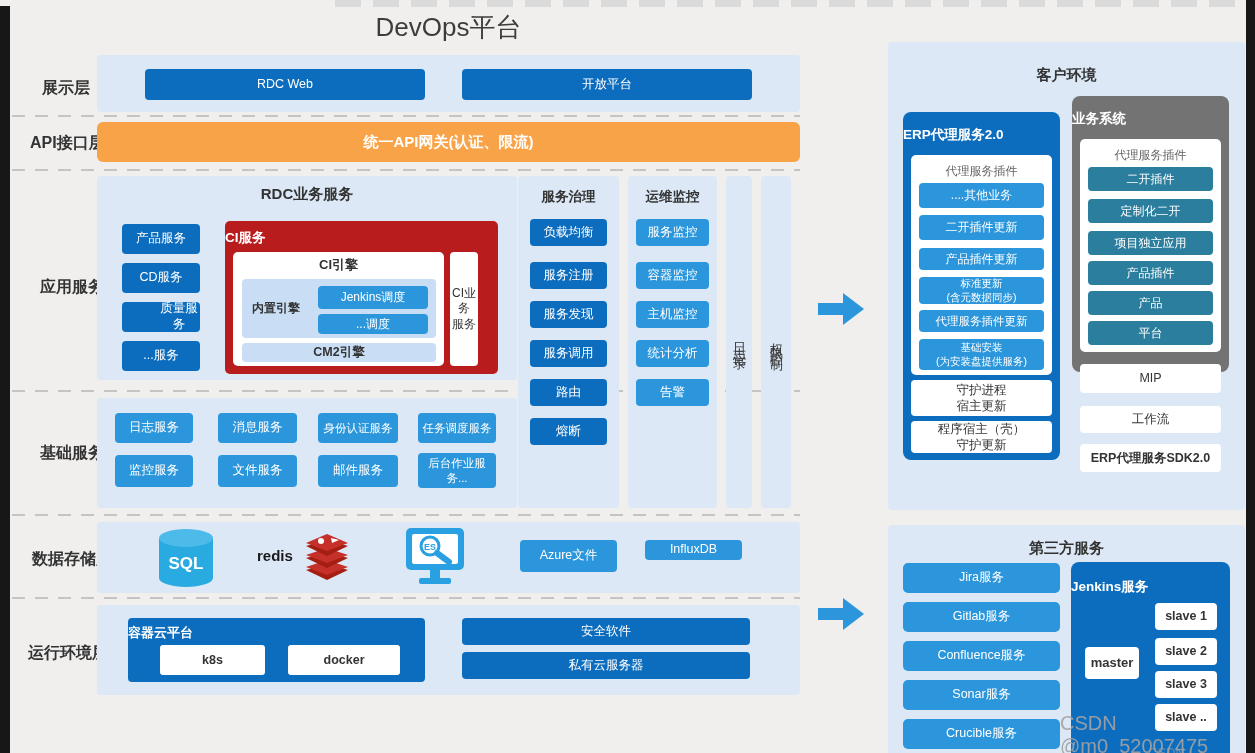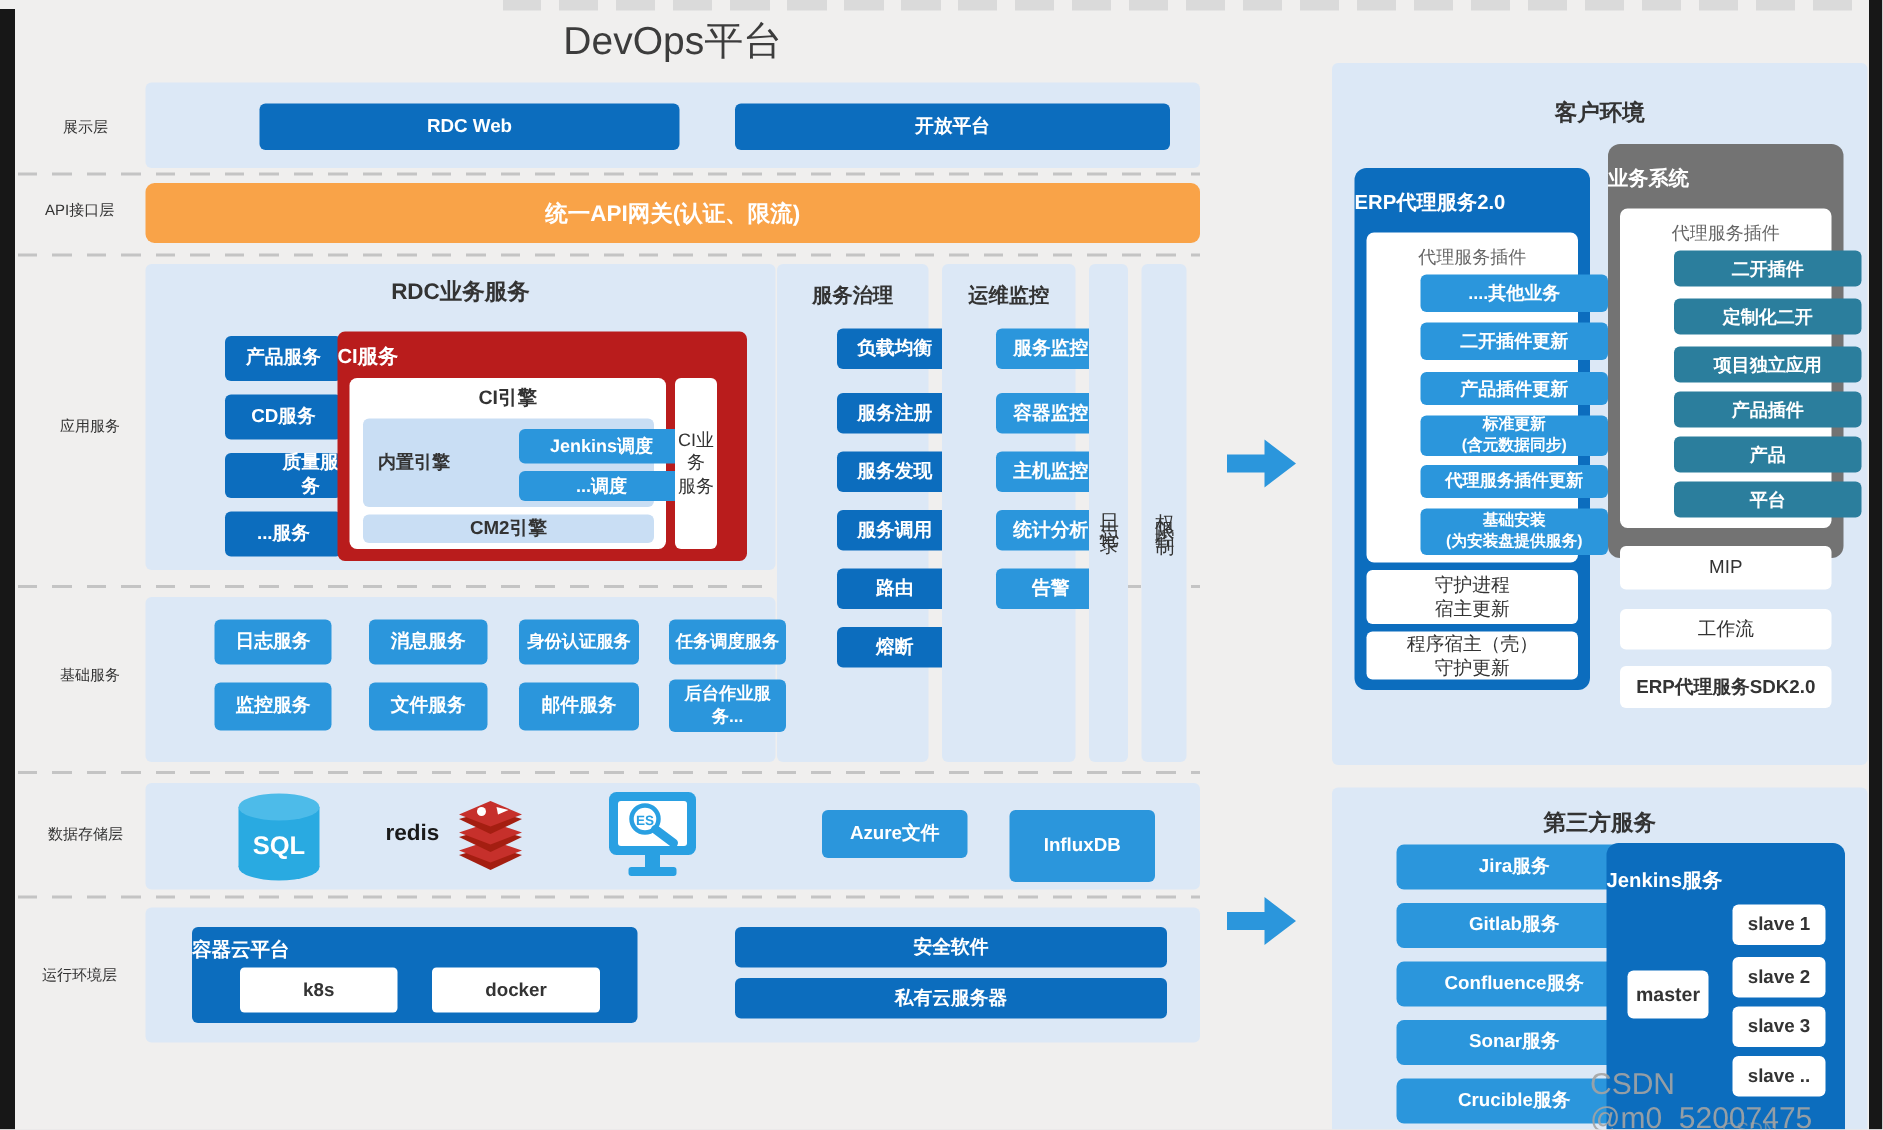--- a/index.html
+++ b/index.html
@@ -5,33 +5,33 @@
   * { margin:0; padding:0; box-sizing:border-box; }
   html,body { background:#e8e8e8; }
   body { font-family:"Liberation Sans","DejaVu Sans",sans-serif; }
   #stage { position:relative; width:1255px; height:753px; background:#f0efee; overflow:hidden; }
 
   .abs { position:absolute; }
   .edge { position:absolute; top:6px; bottom:0; background:#171717; }
   .panel { position:absolute; background:#dce8f6; border-radius:4px; }
   .ptitle { position:absolute; left:0; width:100%; text-align:center; font-weight:bold; color:#333; }
   .btn { position:absolute; display:flex; align-items:center; justify-content:center;
-         color:#fff; font-weight:bold; border-radius:4px; font-size:12.5px;
-         text-align:center; white-space:pre-line; line-height:1.25;margin-left:28px; }
+         color:#fff; font-weight:normal; border-radius:4px; font-size:12.5px;
+         text-align:center; white-space:pre-line; line-height:1.25; }
   .dark  { background:#0c6dbe; }
   .mid   { background:#2b96dc; }
   .teal  { background:#2b7e9d; }
   .wbox  { position:absolute; background:#fff; border-radius:5px; }
   .wbtn  { position:absolute; background:#fff; border-radius:4px; display:flex; align-items:center;
            justify-content:center; color:#333; font-weight:bold; font-size:12.5px;
            text-align:center; white-space:pre-line; line-height:1.3; }
   .lightbox { position:absolute; background:#c9def4; border-radius:4px; }
   .dash { position:absolute; height:2px;
           background:repeating-linear-gradient(90deg,#c4c4c4 0 13px,transparent 13px 23px); }
-  .leftlabel { position:absolute; font-size:10px; color:#333; font-weight:normal; }
+  .leftlabel { position:absolute; font-size:16px; color:#333; font-weight:bold; }
   .vstrip { position:absolute; background:#dce8f6; border-radius:4px; display:flex;
             align-items:center; justify-content:center; }
   .vtext { writing-mode:vertical-rl; text-orientation:upright; letter-spacing:5px;
            font-size:13px; color:#333; }
   .colhead { position:absolute; left:0; width:100%; text-align:left; color:#fff;
              font-weight:bold; font-size:13.5px; }
   .plugin-label { position:absolute; left:0; width:100%; text-align:center; color:#666; font-size:12px; }
   .wm { position:absolute; color:#a3a3a3; opacity:.9; }
 </style>
 </head>
@@ -150,21 +150,21 @@
     <svg class="abs" style="left:306px;top:4px;" width="64" height="62" viewBox="0 0 64 62">
       <rect x="3" y="2" width="58" height="42" rx="5" fill="#29a0e2"></rect>
       <rect x="9" y="8" width="46" height="30" rx="2" fill="#ffffff"></rect>
       <circle cx="27" cy="20" r="9" fill="#ffffff" stroke="#29a0e2" stroke-width="3"></circle>
       <text x="27" y="24" text-anchor="middle" font-size="9" font-weight="bold" fill="#29a0e2" font-family="Liberation Sans, sans-serif">ES</text>
       <line x1="34" y1="27" x2="46" y2="36" stroke="#29a0e2" stroke-width="6" stroke-linecap="round"></line>
       <rect x="27" y="44" width="10" height="8" fill="#29a0e2"></rect>
       <rect x="16" y="52" width="32" height="6" rx="2" fill="#29a0e2"></rect>
     </svg>
     <div class="btn mid" style="left:423px;top:18px;width:97px;height:32px;">Azure文件</div>
-    <div class="btn mid" style="left:548px;top:18px;width:97px;height:48px;">InfluxDB</div>
+    <div class="btn mid" style="left:548px;top:18px;width:97px;height:20px;">InfluxDB</div>
   </div>
 
   <div class="panel" style="left:97px;top:605px;width:703px;height:90px;">
     <div class="abs" style="left:31px;top:13px;width:297px;height:64px;background:#0c6dbe;border-radius:4px;">
       <div class="colhead" style="top:6px;font-size:13px;">容器云平台</div>
       <div class="wbtn" style="left:32px;top:27px;width:105px;height:30px;border-radius:3px;">k8s</div>
       <div class="wbtn" style="left:160px;top:27px;width:112px;height:30px;border-radius:3px;">docker</div>
     </div>
     <div class="btn dark" style="left:365px;top:13px;width:288px;height:27px;">安全软件</div>
     <div class="btn dark" style="left:365px;top:47px;width:288px;height:27px;">私有云服务器</div>

